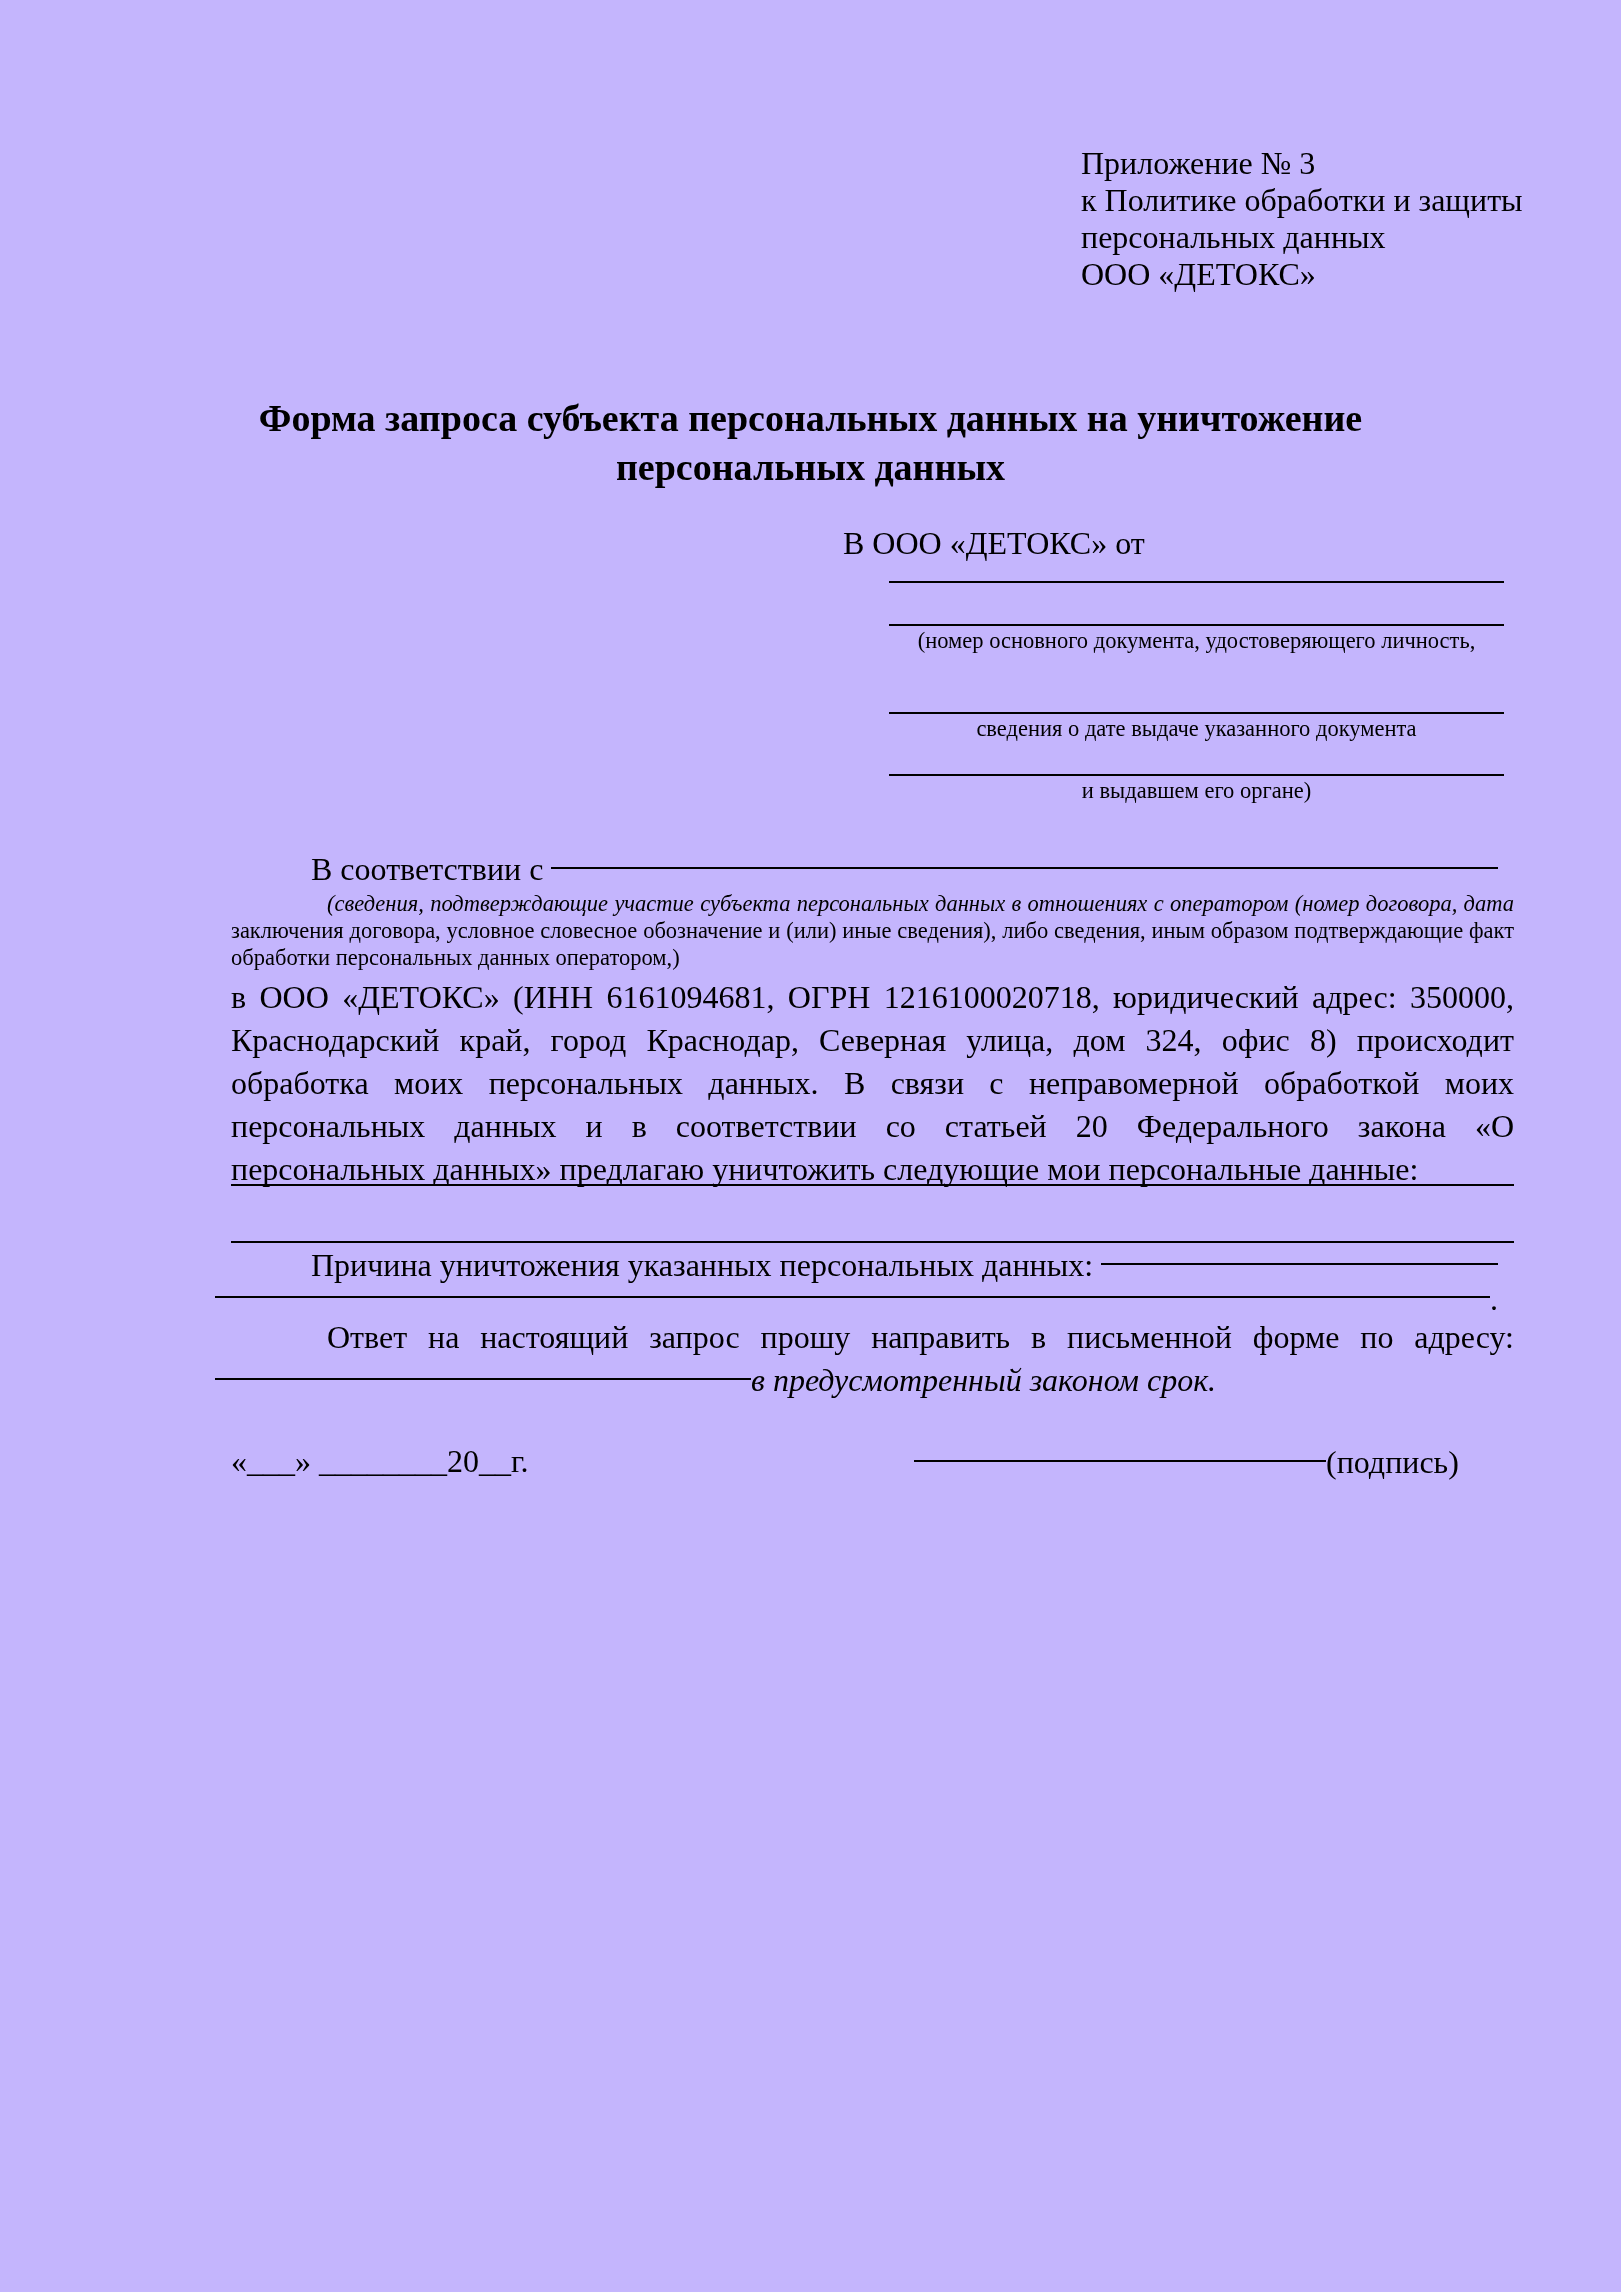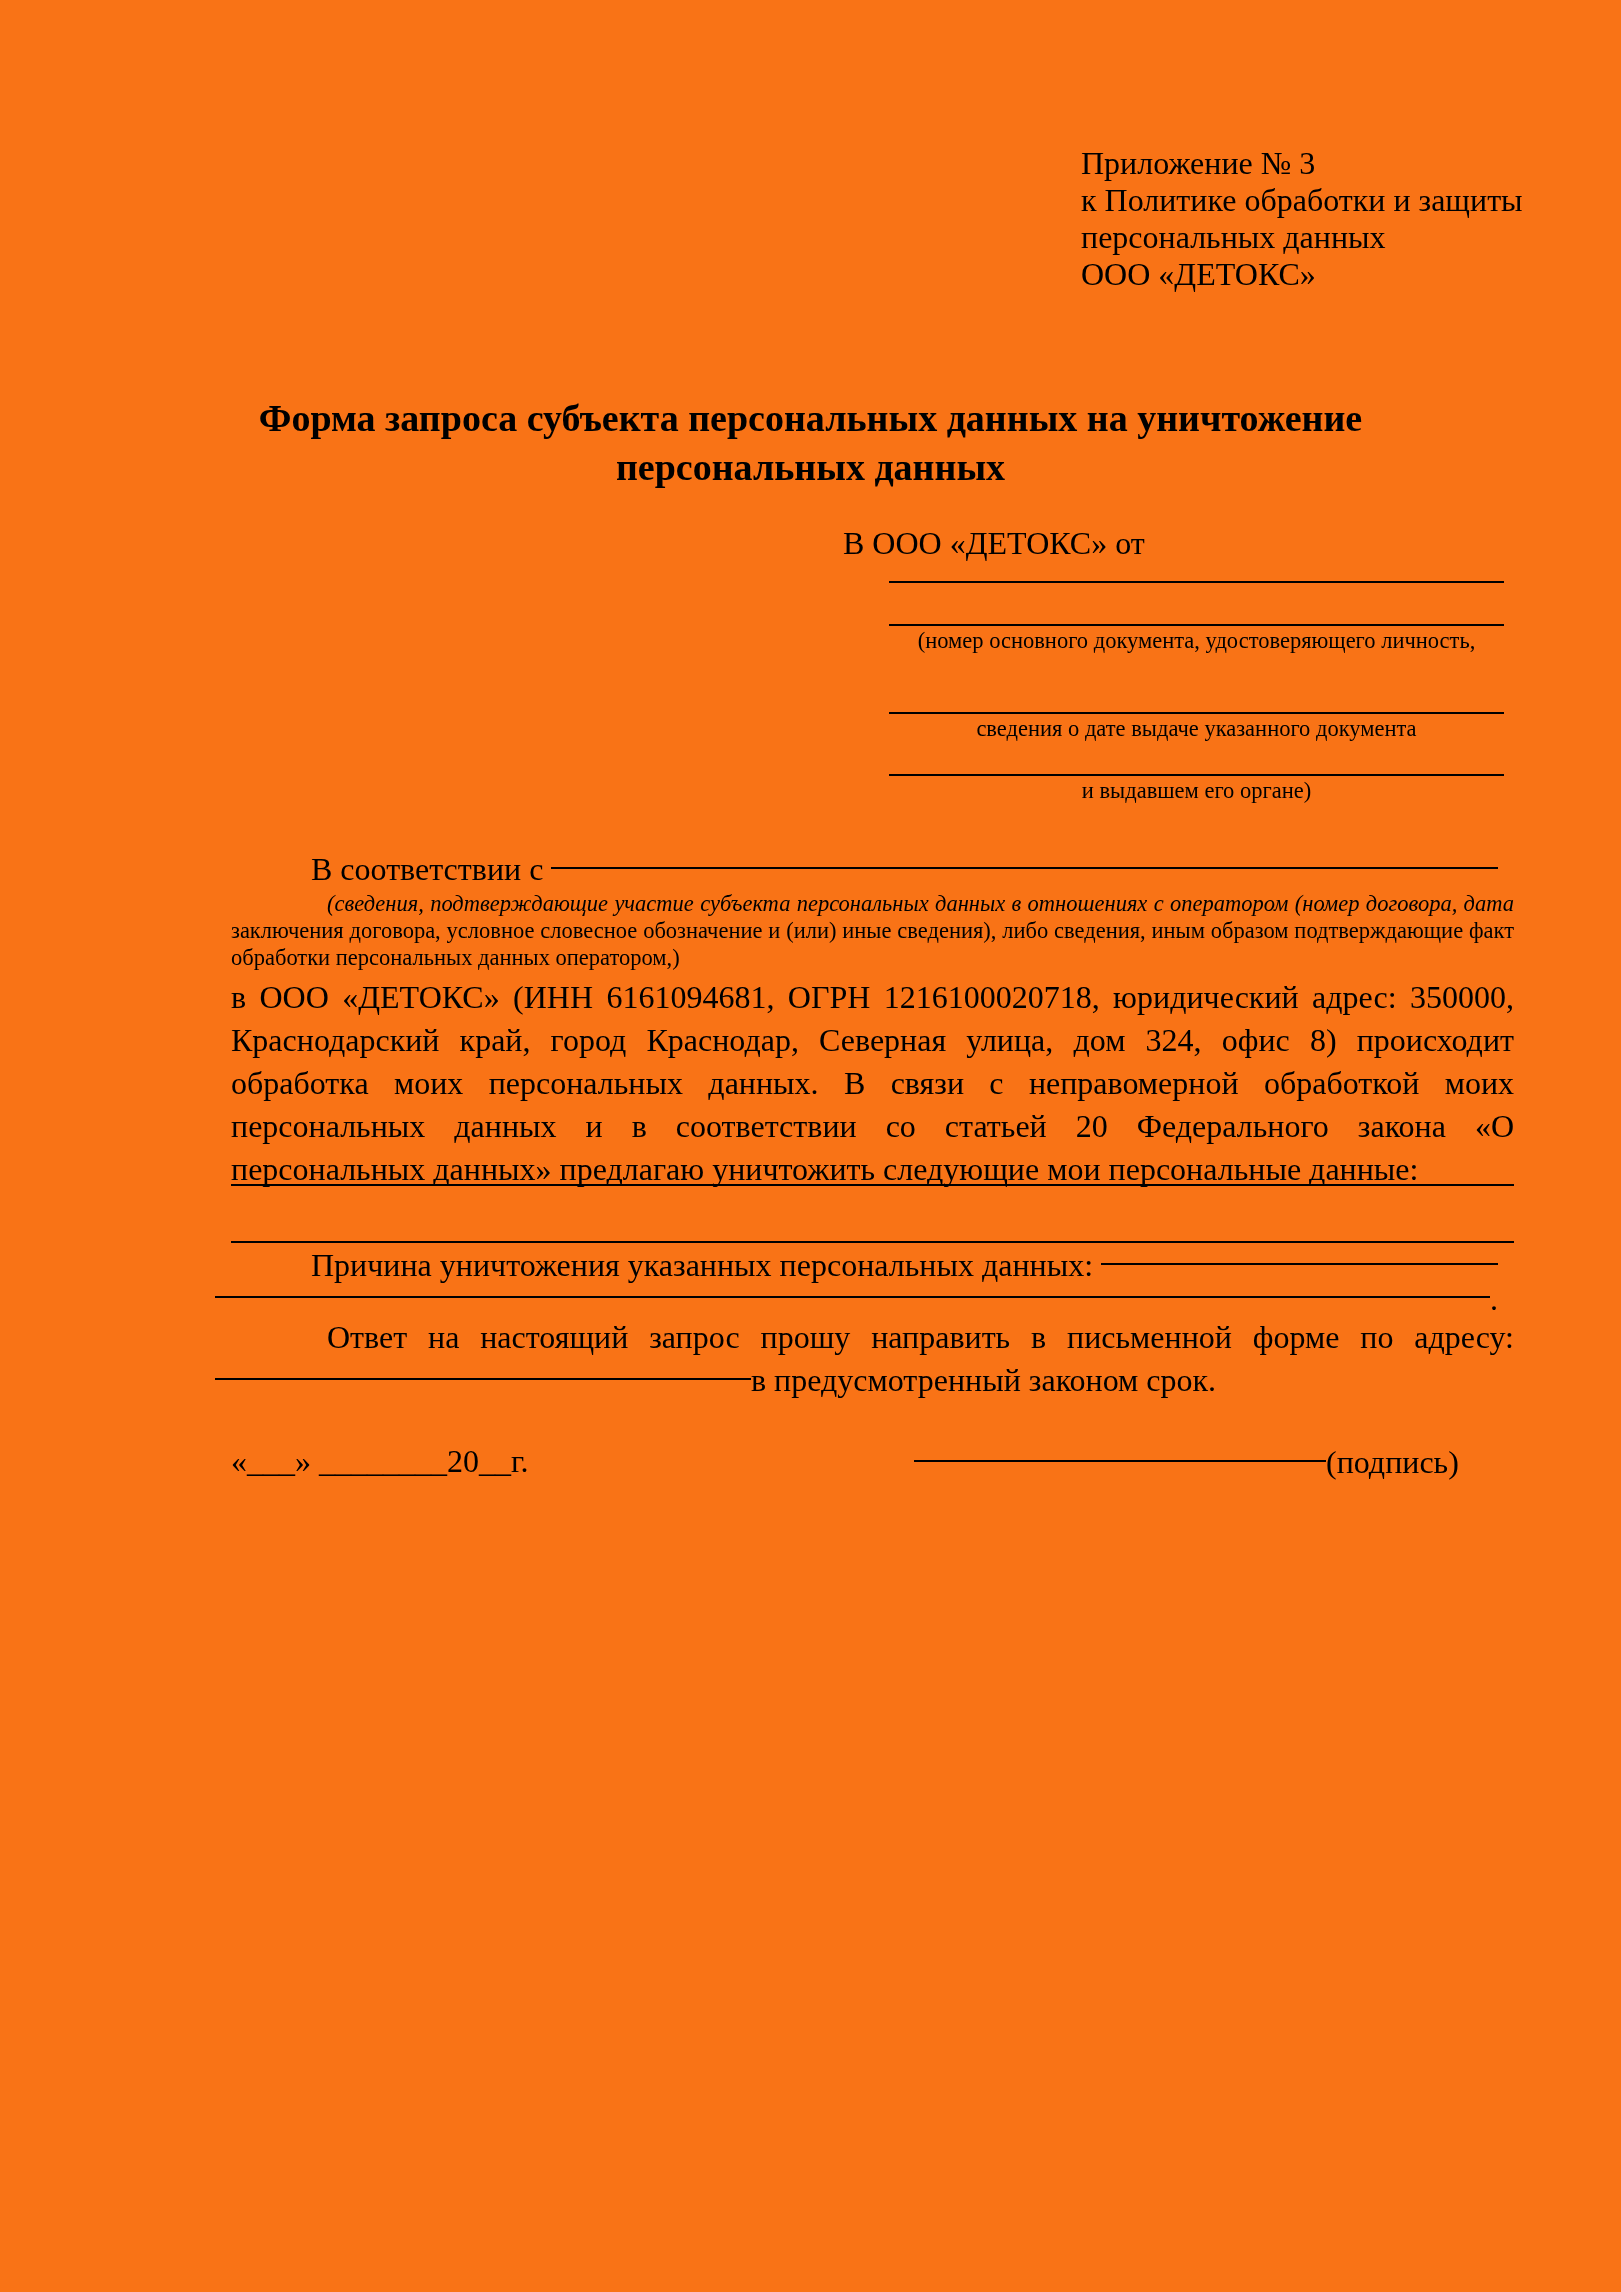--- a/index.html
+++ b/index.html
@@ -1,20 +1,20 @@
 <!DOCTYPE html>
 <html lang="ru"><head>
 <meta charset="utf-8">
 <title>Форма запроса — уничтожение персональных данных</title>
 <style>
   html,body{margin:0;padding:0;background:#ffffff;}
   .page{
     position:relative;
     width:1621px;height:2293px;
-    background:#f97316;color:#000;
+    background:#c4b5fd;color:#000;
     font-family:"Liberation Serif","DejaVu Serif",serif;
     overflow:hidden;
   }
   
   .appendix{position:absolute;left:1081px;top:145px;font-size:32px;line-height:37px;white-space:nowrap;}
   
   .title{position:absolute;left:0;top:394px;width:100%;text-align:center;font-size:38px;font-weight:700;line-height:49px;}
   
   .to-line{position:absolute;left:843px;top:525px;font-size:32px;white-space:nowrap;}
   .frow{position:absolute;left:889px;width:615px;}
@@ -37,21 +37,21 @@
   
   .blank{position:absolute;left:231px;width:1283px;height:0;border-top:2.9px solid #000;}
   
   .reason{top:1247px;height:37px;}
   .reason .lbl{padding-left:96px;}
   
   .period-row{top:1280px;height:37px;}
   .period-row .dot{font-size:32px;line-height:32px;}
   
   .reply1{position:absolute;left:231px;top:1319px;width:1283px;font-size:32px;text-indent:96px;text-align:justify;text-align-last:justify;}
-  .reply2{top:1362px;height:36px;}
+  .reply2{top:1362px;height:36px;font-style:italic;}
   .reply2 .addr-fill{flex:0 0 536px;border-bottom:2.9px solid #000;margin-bottom:2.9px;height:0;}
   .reply2 .lbl{white-space:nowrap;}
   
   .signrow{position:absolute;left:231px;top:1441px;width:1283px;height:39px;}
   .date-blank{position:absolute;left:0;bottom:0;font-size:32px;white-space:pre;}
   .siggroup{position:absolute;left:683px;right:0;bottom:0;display:flex;align-items:center;}
   .sigline{flex:0 0 412px;border-bottom:2.9px solid #000;margin-bottom:2.9px;height:0;}
   .sigcap{font-size:32px;line-height:35px;white-space:nowrap;}
 </style>
 </head>

